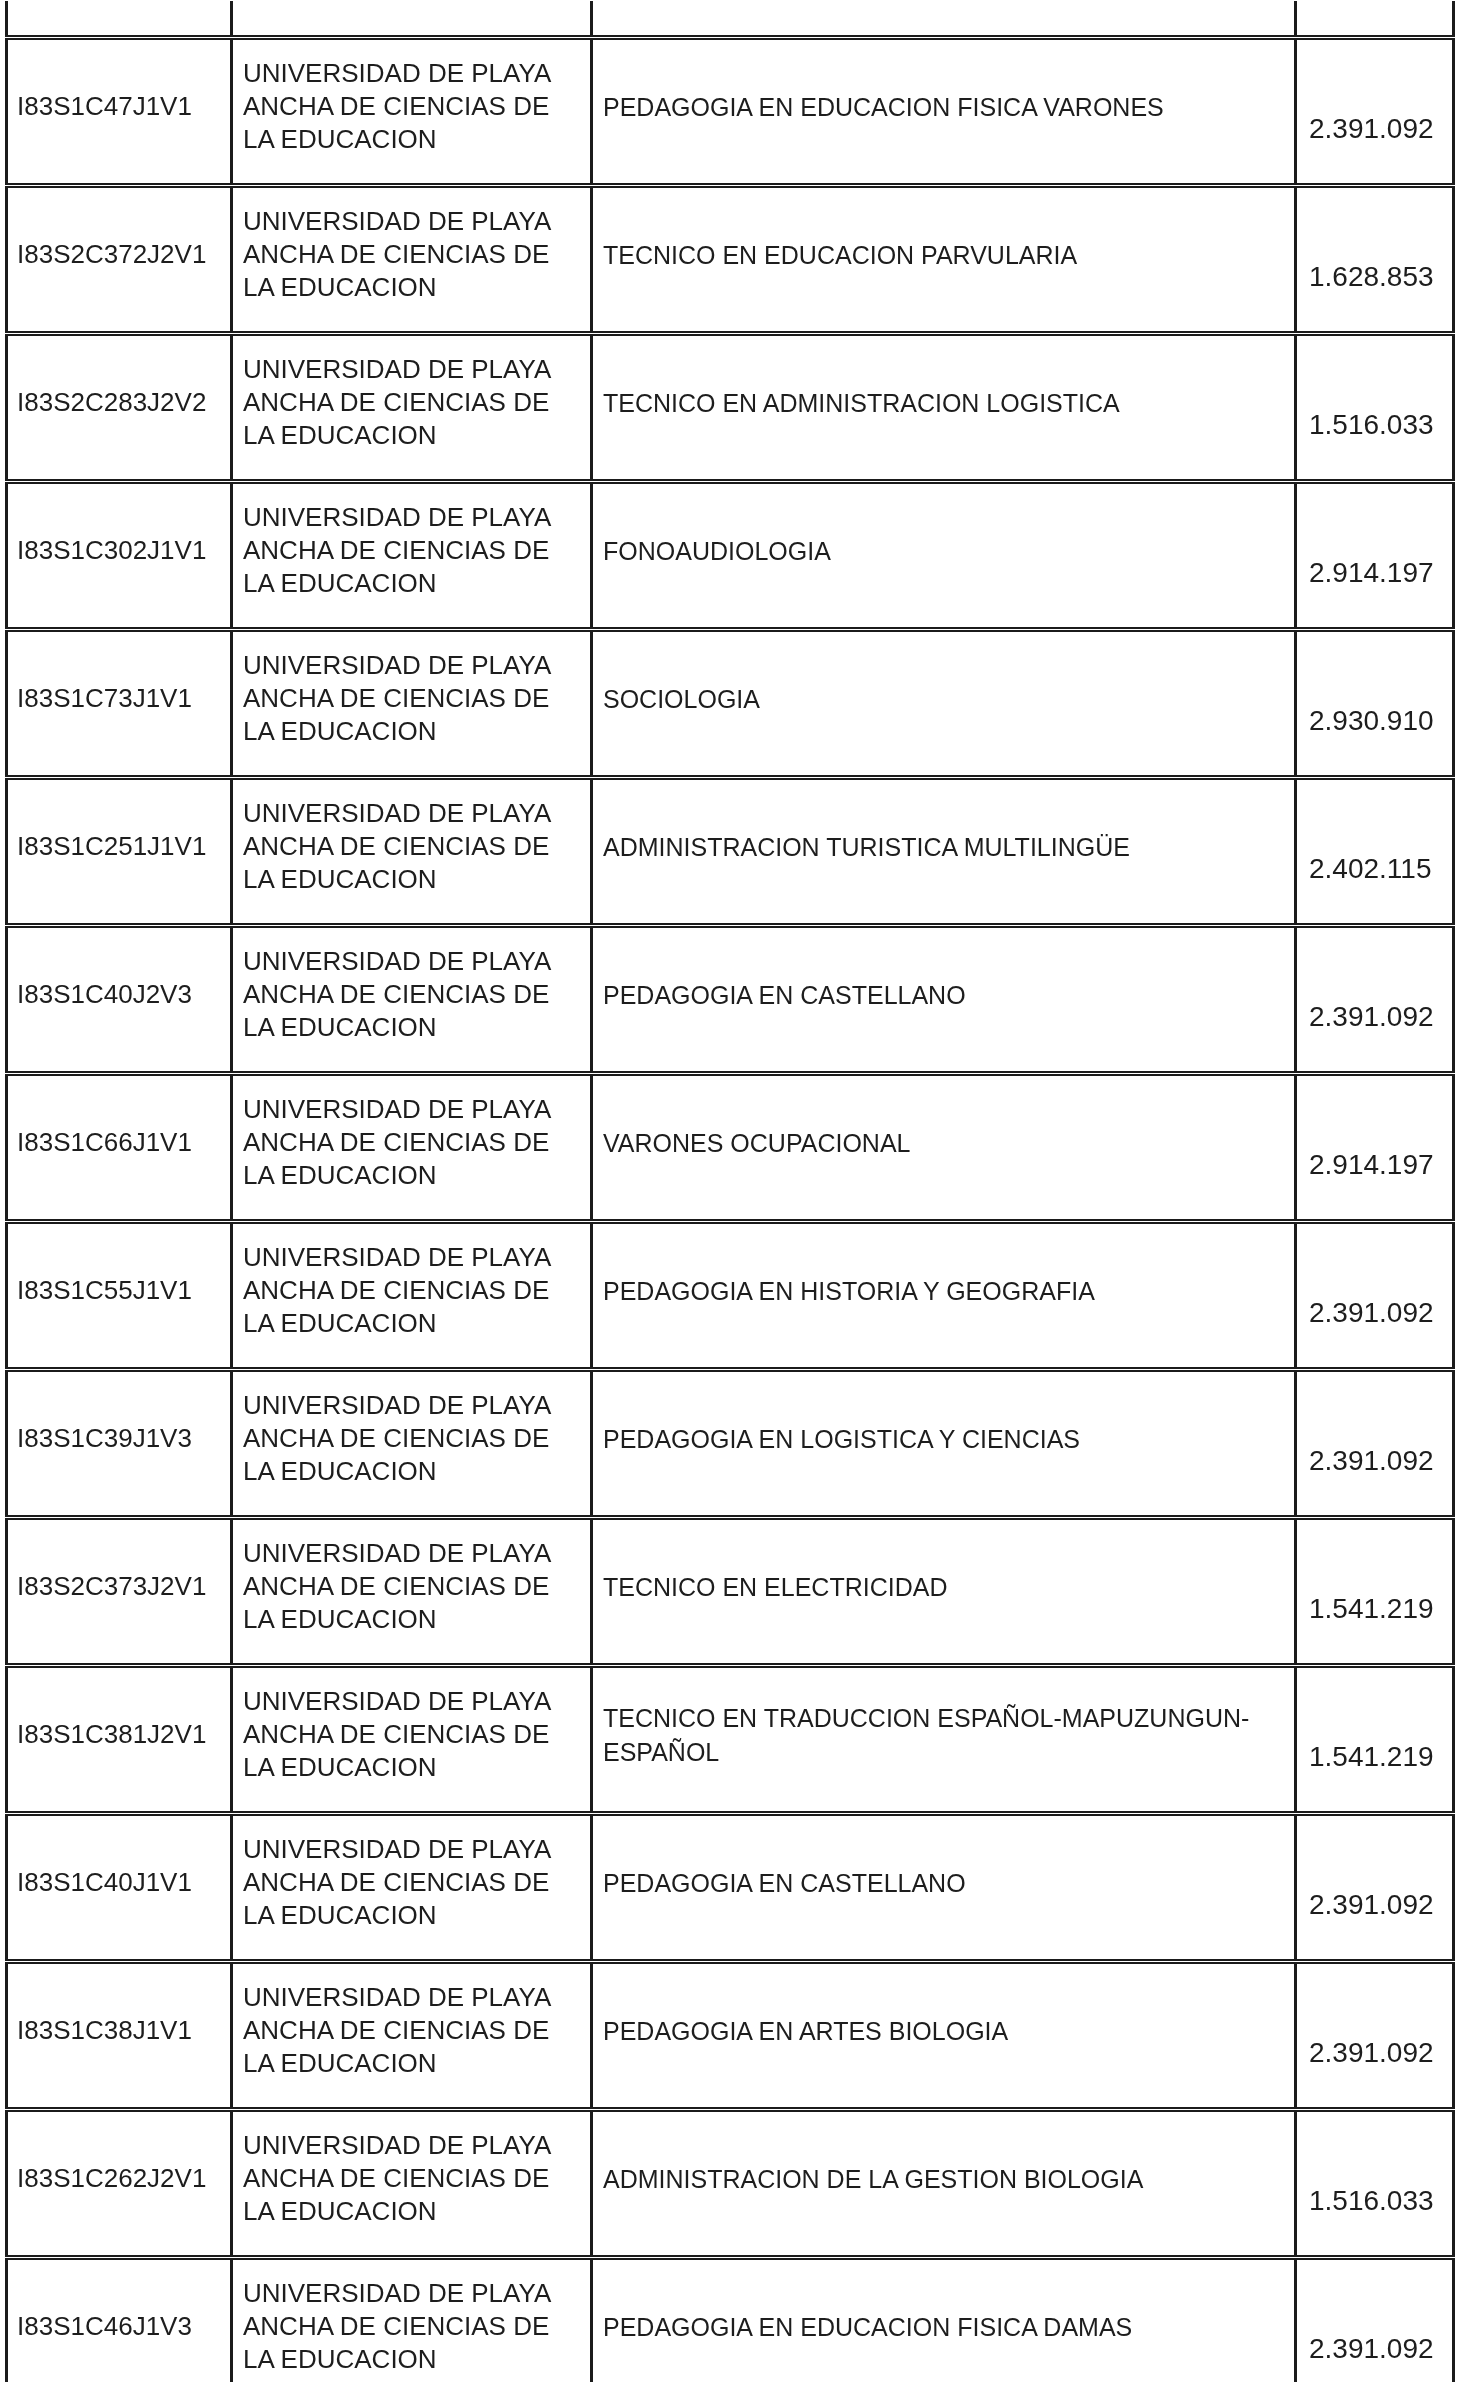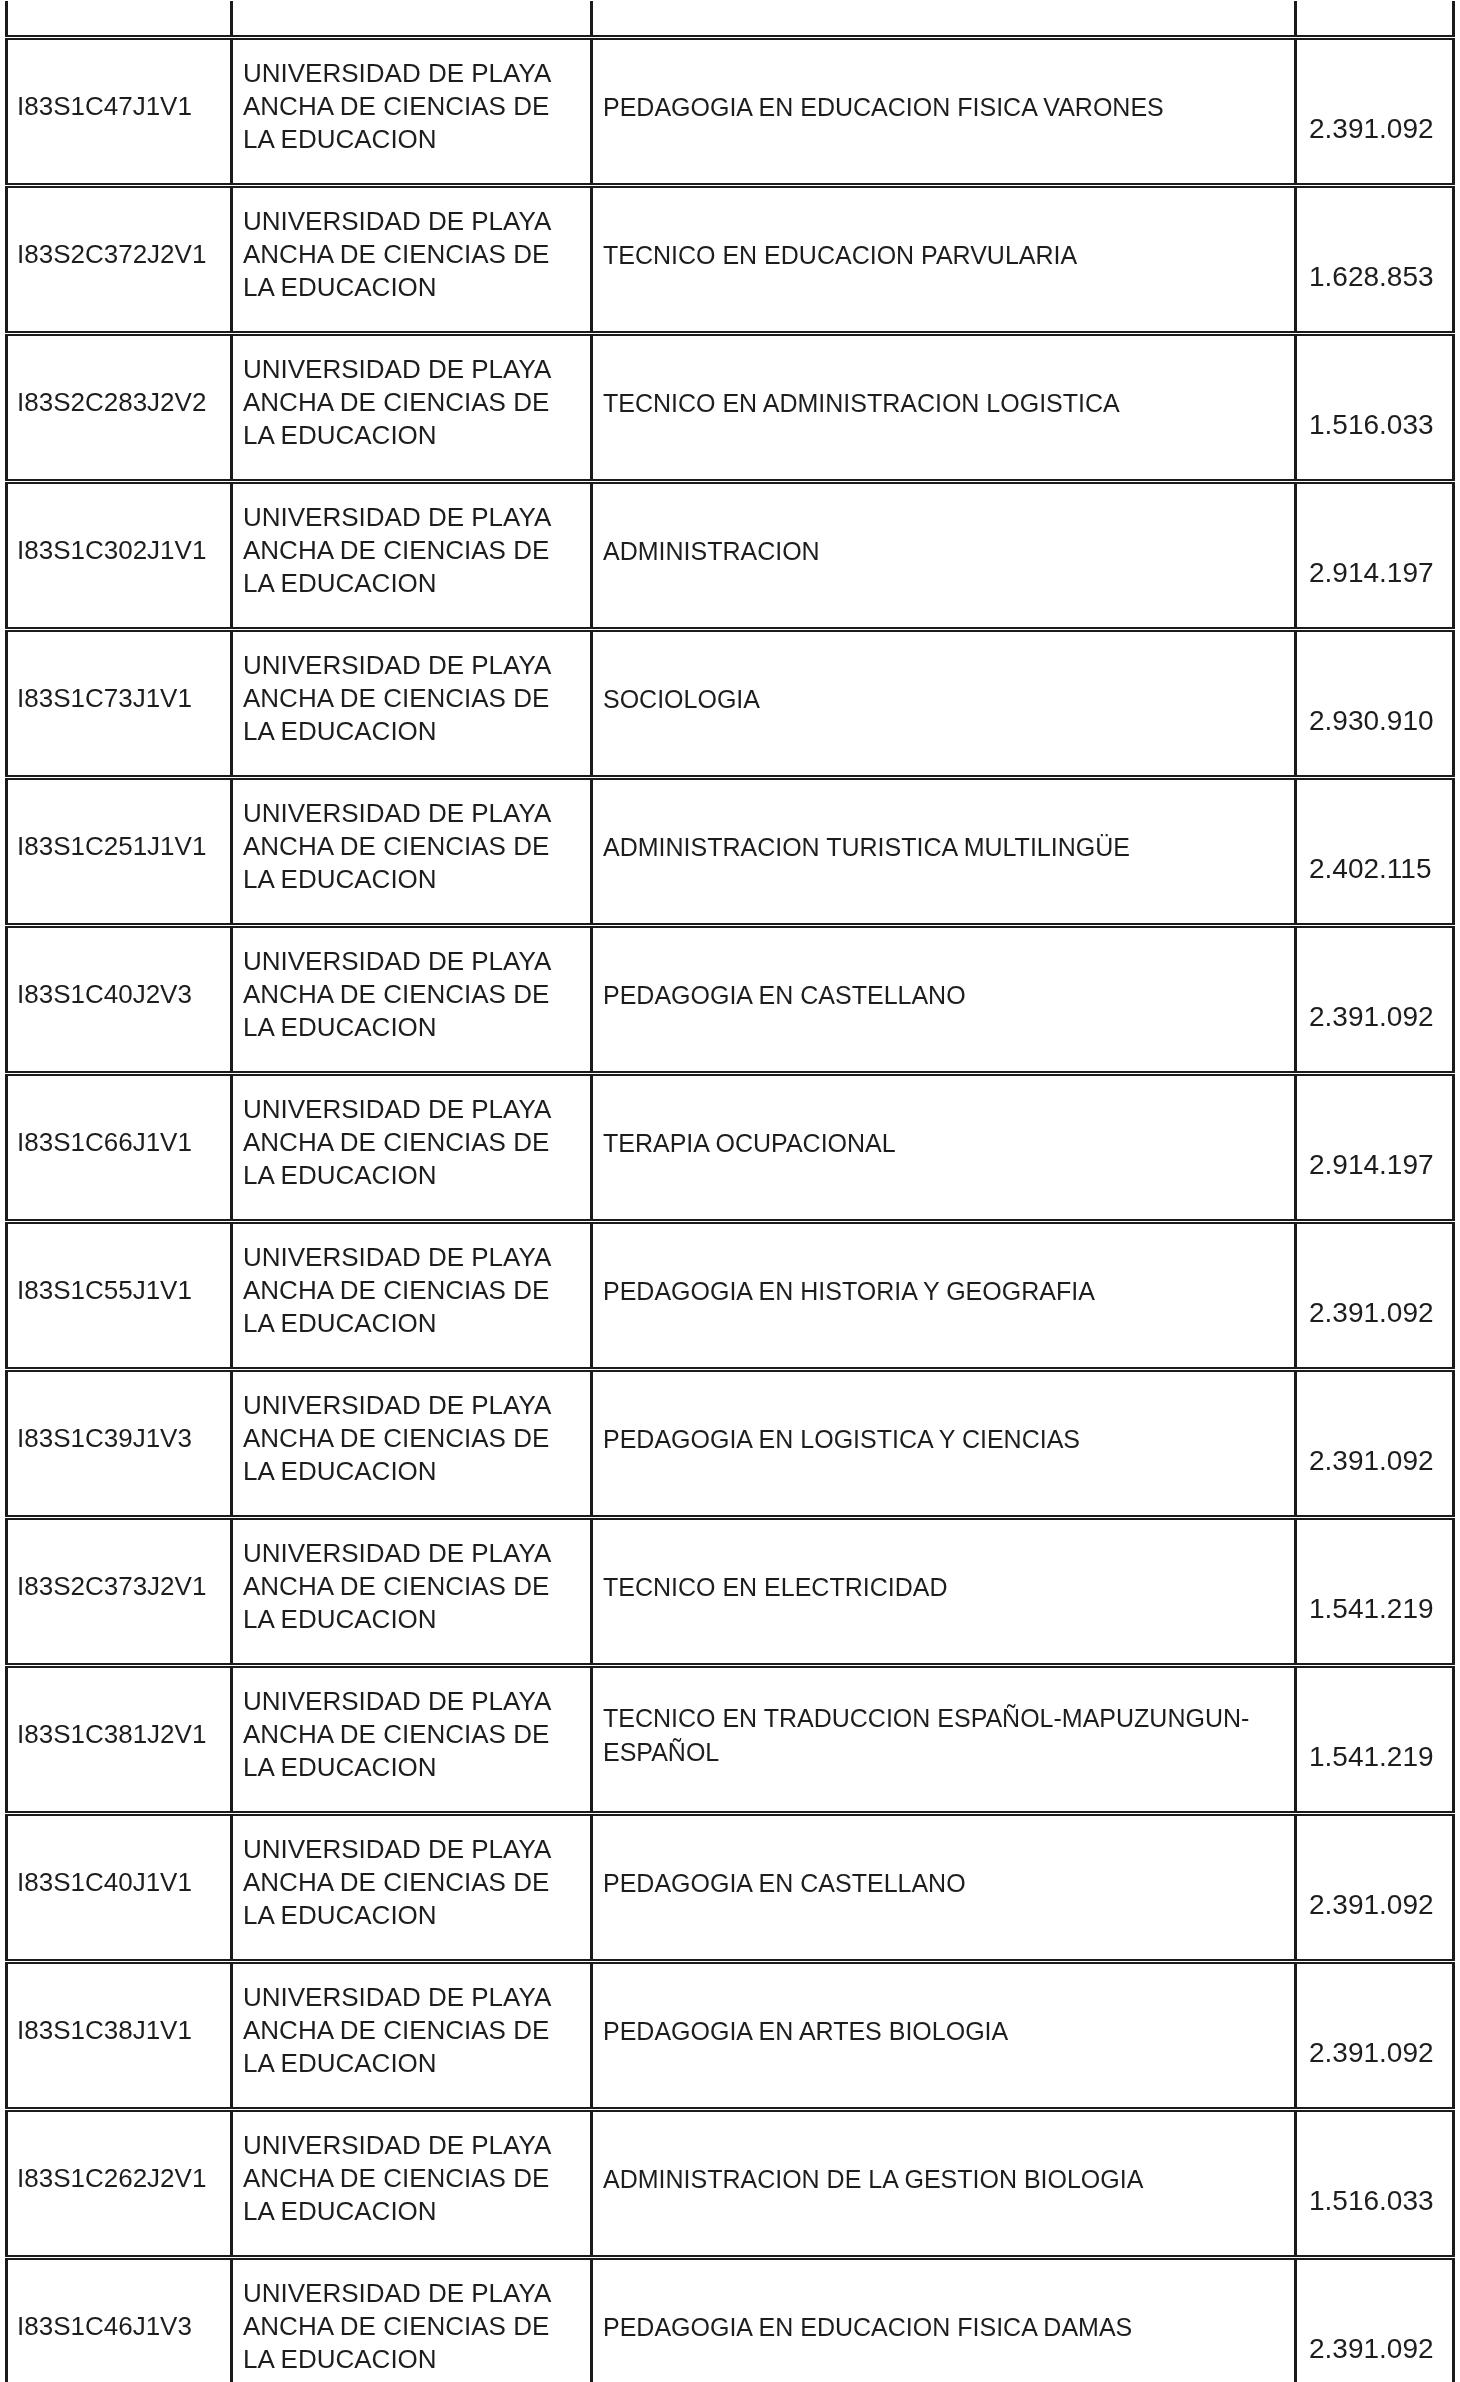--- a/index.html
+++ b/index.html
@@ -101,21 +101,21 @@
   <tr>
     <td class="code-cell"><span>I83S2C283J2V2</span></td>
     <td class="institution-cell"><span>UNIVERSIDAD DE PLAYA ANCHA DE CIENCIAS DE LA EDUCACION</span></td>
     <td class="program-cell"><span>TECNICO EN ADMINISTRACION LOGISTICA</span></td>
     <td class="amount-cell"><span>1.516.033</span></td>
   </tr>
 
   <tr>
     <td class="code-cell"><span>I83S1C302J1V1</span></td>
     <td class="institution-cell"><span>UNIVERSIDAD DE PLAYA ANCHA DE CIENCIAS DE LA EDUCACION</span></td>
-    <td class="program-cell"><span>ADMINISTRACION</span></td>
+    <td class="program-cell"><span>FONOAUDIOLOGIA</span></td>
     <td class="amount-cell"><span>2.914.197</span></td>
   </tr>
 
   <tr>
     <td class="code-cell"><span>I83S1C73J1V1</span></td>
     <td class="institution-cell"><span>UNIVERSIDAD DE PLAYA ANCHA DE CIENCIAS DE LA EDUCACION</span></td>
     <td class="program-cell"><span>SOCIOLOGIA</span></td>
     <td class="amount-cell"><span>2.930.910</span></td>
   </tr>
 
@@ -129,21 +129,21 @@
   <tr>
     <td class="code-cell"><span>I83S1C40J2V3</span></td>
     <td class="institution-cell"><span>UNIVERSIDAD DE PLAYA ANCHA DE CIENCIAS DE LA EDUCACION</span></td>
     <td class="program-cell"><span>PEDAGOGIA EN CASTELLANO</span></td>
     <td class="amount-cell"><span>2.391.092</span></td>
   </tr>
 
   <tr>
     <td class="code-cell"><span>I83S1C66J1V1</span></td>
     <td class="institution-cell"><span>UNIVERSIDAD DE PLAYA ANCHA DE CIENCIAS DE LA EDUCACION</span></td>
-    <td class="program-cell"><span>TERAPIA OCUPACIONAL</span></td>
+    <td class="program-cell"><span>VARONES OCUPACIONAL</span></td>
     <td class="amount-cell"><span>2.914.197</span></td>
   </tr>
 
   <tr>
     <td class="code-cell"><span>I83S1C55J1V1</span></td>
     <td class="institution-cell"><span>UNIVERSIDAD DE PLAYA ANCHA DE CIENCIAS DE LA EDUCACION</span></td>
     <td class="program-cell"><span>PEDAGOGIA EN HISTORIA Y GEOGRAFIA</span></td>
     <td class="amount-cell"><span>2.391.092</span></td>
   </tr>
 

